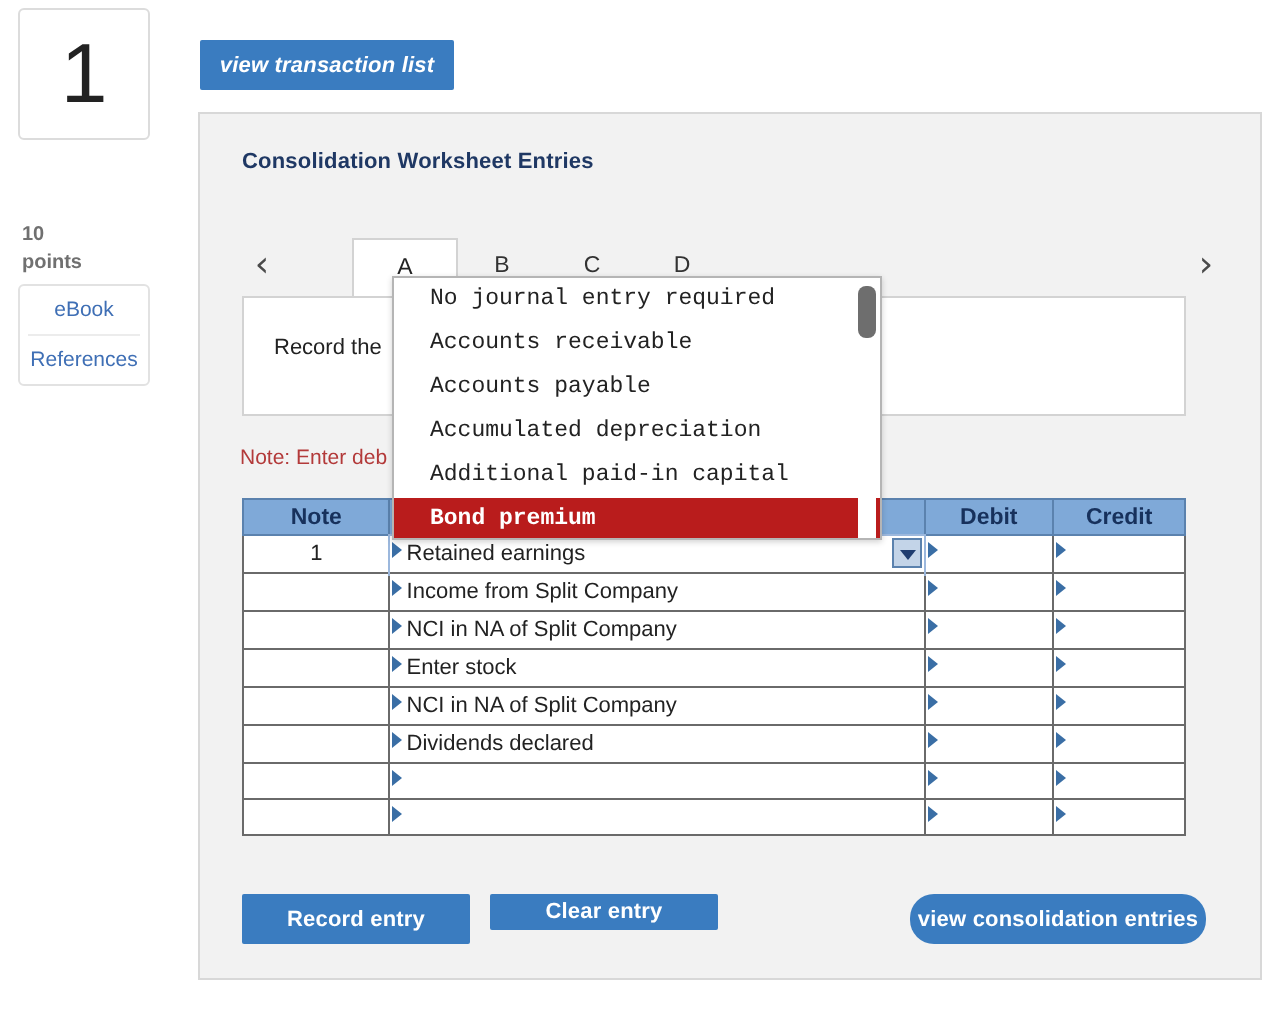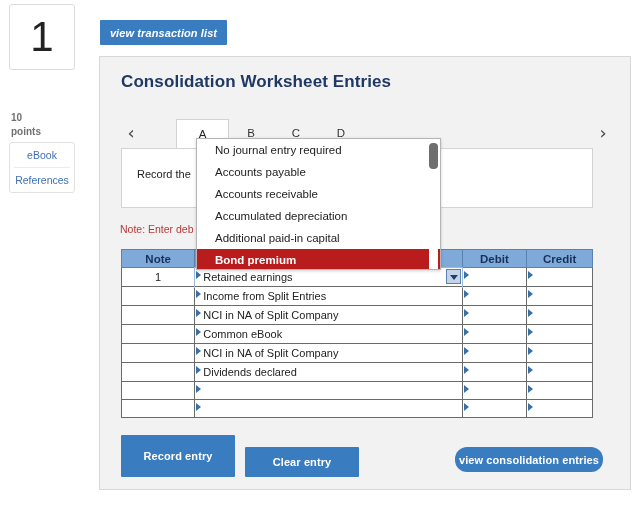--- a/index.html
+++ b/index.html
@@ -50,21 +50,21 @@
     position: absolute; left: 100px; top: 20px; width: 127px; height: 25px; font-style: italic;
   }
 
   
   #main-panel {
     position: absolute; left: 99px; top: 56px; width: 532px; height: 434px;
     background: #f2f2f2; border: 1px solid #d8d8d8;
   }
   #panel-title {
     position: absolute; left: 21px; top: 15px; width: 300px;
-    font-size: 17px; font-weight: bold; color: #1f3864;
+    font-size: 11px; font-weight: bold; color: #1f3864;
     line-height: 19px; letter-spacing: .1px;
   }
 
   
   #tab-bar {
     position: absolute; left: 21px; top: 62px; width: 492px; height: 28px;
   }
   .tab-chevron {
     position: absolute; top: 2px; width: 20px; height: 24px;
     font-size: 18px; color: #4a4a4a; text-align: center; line-height: 24px;
@@ -153,37 +153,37 @@
   
   #account-dropdown {
     position: absolute; left: 196px; top: 138px; width: 245px; height: 132px;
     background: #ffffff; border: 1px solid #b5b5b5;
     z-index: 50; overflow: hidden;
     box-shadow: 0 1px 3px rgba(0,0,0,.18);
   }
   .dropdown-option {
     height: 22px; line-height: 22px;
     padding-left: 18px; font-size: 11.5px; color: #222;
-    white-space: nowrap; cursor: pointer;
+    white-space: nowrap; cursor: pointer; font-family: Liberation Mono, monospace;
   }
   .dropdown-option.selected {
     background: #b91c1c; color: #ffffff; font-weight: bold;
   }
   #dropdown-scroll-track {
     position: absolute; right: 2px; top: 2px; width: 9px; height: 128px;
     background: #ffffff;
   }
   #dropdown-scroll-thumb {
     position: absolute; right: 2px; top: 4px; width: 9px; height: 26px;
     background: #6e6e6e; border-radius: 4px;
   }
 
   
-  #btn-record  { position: absolute; left: 21px;  top: 378px; width: 114px; height: 42px; }
-  #btn-clear   { position: absolute; left: 145px; top: 390px; width: 114px; height: 30px; }
+  #btn-record  { position: absolute; left: 21px;  top: 390px; width: 114px; height: 25px; }
+  #btn-clear   { position: absolute; left: 145px; top: 390px; width: 114px; height: 18px; }
   #btn-view    { position: absolute; left: 355px; top: 390px; width: 148px; height: 25px; border-radius: 12px; }
 </style>
 </head>
 <body>
 
 <div id="left-rail">
   <div id="question-number-box">
     <span>1</span>
   </div>
   <div id="points-block">
@@ -248,21 +248,21 @@
           </td>
           <td class="input-cell">
             <span class="cell-marker"></span>
             <span class="cell-text"></span>
           </td>
         </tr>
         <tr>
           <td class="event-cell"></td>
           <td class="input-cell">
             <span class="cell-marker"></span>
-            <span class="cell-text">Income from Split Entries</span>
+            <span class="cell-text">Income from Split Company</span>
           </td>
           <td class="input-cell">
             <span class="cell-marker"></span>
             <span class="cell-text"></span>
           </td>
           <td class="input-cell">
             <span class="cell-marker"></span>
             <span class="cell-text"></span>
           </td>
         </tr>
@@ -278,21 +278,21 @@
           </td>
           <td class="input-cell">
             <span class="cell-marker"></span>
             <span class="cell-text"></span>
           </td>
         </tr>
         <tr>
           <td class="event-cell"></td>
           <td class="input-cell">
             <span class="cell-marker"></span>
-            <span class="cell-text">Common eBook</span>
+            <span class="cell-text">Enter stock</span>
           </td>
           <td class="input-cell">
             <span class="cell-marker"></span>
             <span class="cell-text"></span>
           </td>
           <td class="input-cell">
             <span class="cell-marker"></span>
             <span class="cell-text"></span>
           </td>
         </tr>
@@ -360,21 +360,21 @@
   </table>
 
   <div class="blue-btn" id="btn-record">Record entry</div>
   <div class="blue-btn" id="btn-clear">Clear entry</div>
   <div class="blue-btn" id="btn-view">view consolidation entries</div>
 </div>
 
 <div id="account-dropdown">
   <div id="dropdown-options">
       <div class="dropdown-option">No journal entry required</div>
+      <div class="dropdown-option">Accounts receivable</div>
       <div class="dropdown-option">Accounts payable</div>
-      <div class="dropdown-option">Accounts receivable</div>
       <div class="dropdown-option">Accumulated depreciation</div>
       <div class="dropdown-option">Additional paid-in capital</div>
       <div class="dropdown-option selected">Bond premium</div>
     </div>
   <div id="dropdown-scroll-track"></div>
   <div id="dropdown-scroll-thumb"></div>
 </div>
 
 </body></html>

